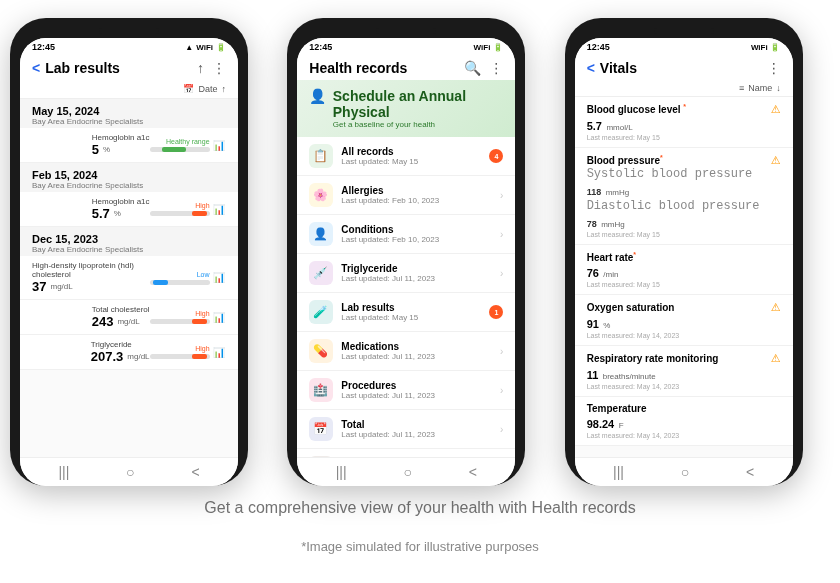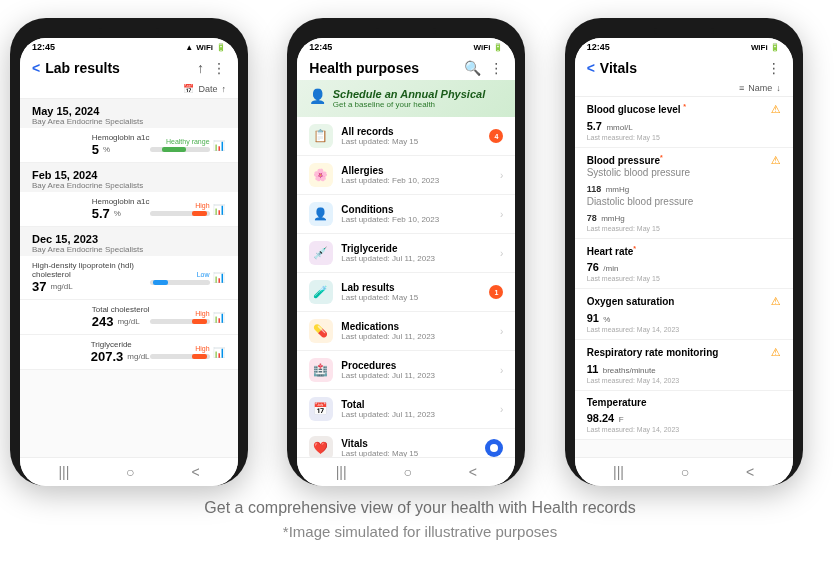--- a/index.html
+++ b/index.html
@@ -249,24 +249,23 @@
       display: flex;
       align-items: flex-start;
       gap: 6px;
     }
 
     .banner-icon {
       font-size: 14px;
     }
 
     .banner-text-title {
-      font-size: 11px;
+      font-size: 14px;
       font-weight: 700;
       color: #1a5c1a;
-      font-style: italic;
     }
 
     .banner-text-sub {
       font-size: 8px;
       color: #2d7a2d;
     }
 
     .health-record-item {
       display: flex;
       align-items: center;
@@ -374,22 +373,23 @@
       font-weight: 700;
       color: #000;
     }
 
     .vital-unit {
       font-size: 8px;
       color: #666;
     }
 
     .vital-sublabel {
-      font-size: 10px;
+      font-size: 12px;
       color: #888;
+      font-family: Liberation Mono, monospace;
     }
 
     .vital-subvalue {
       font-size: 9px;
       color: #333;
       font-weight: 600;
     }
 
     .vital-date {
       font-size: 7px;
@@ -421,23 +421,23 @@
     }
 
     .main-caption {
       font-size: 16px;
       font-weight: 400;
       color: #737373;
       line-height: 1.3;
     }
 
     .sub-caption {
-      font-size: 15px;
+      font-size: 13px;
       color: #888;
-      margin-top: 4px;
+      margin-top: 20px;
     }
   </style>
 </head>
 <body>
 
 <div class="phones-container">
 
   <div class="phone-wrapper">
     <div class="phone-frame">
       <div class="phone-notch"></div>
@@ -578,21 +578,21 @@
       <div class="phone-screen">
         <div class="status-bar">
           <span>12:45</span>
           <div class="status-icons">
             <span>WiFi</span>
             <span>🔋</span>
           </div>
         </div>
         <div class="app-header">
           <div class="app-header-left">
-            <span style="font-size:14px;font-weight:700;">Health purposes</span>
+            <span style="font-size:14px;font-weight:700;">Health records</span>
           </div>
           <div class="header-icons">
             <span>🔍</span>
             <span>⋮</span>
           </div>
         </div>
         <div class="health-banner">
           <span class="banner-icon">👤</span>
           <div>
             <div class="banner-text-title">Schedule an Annual Physical</div>

